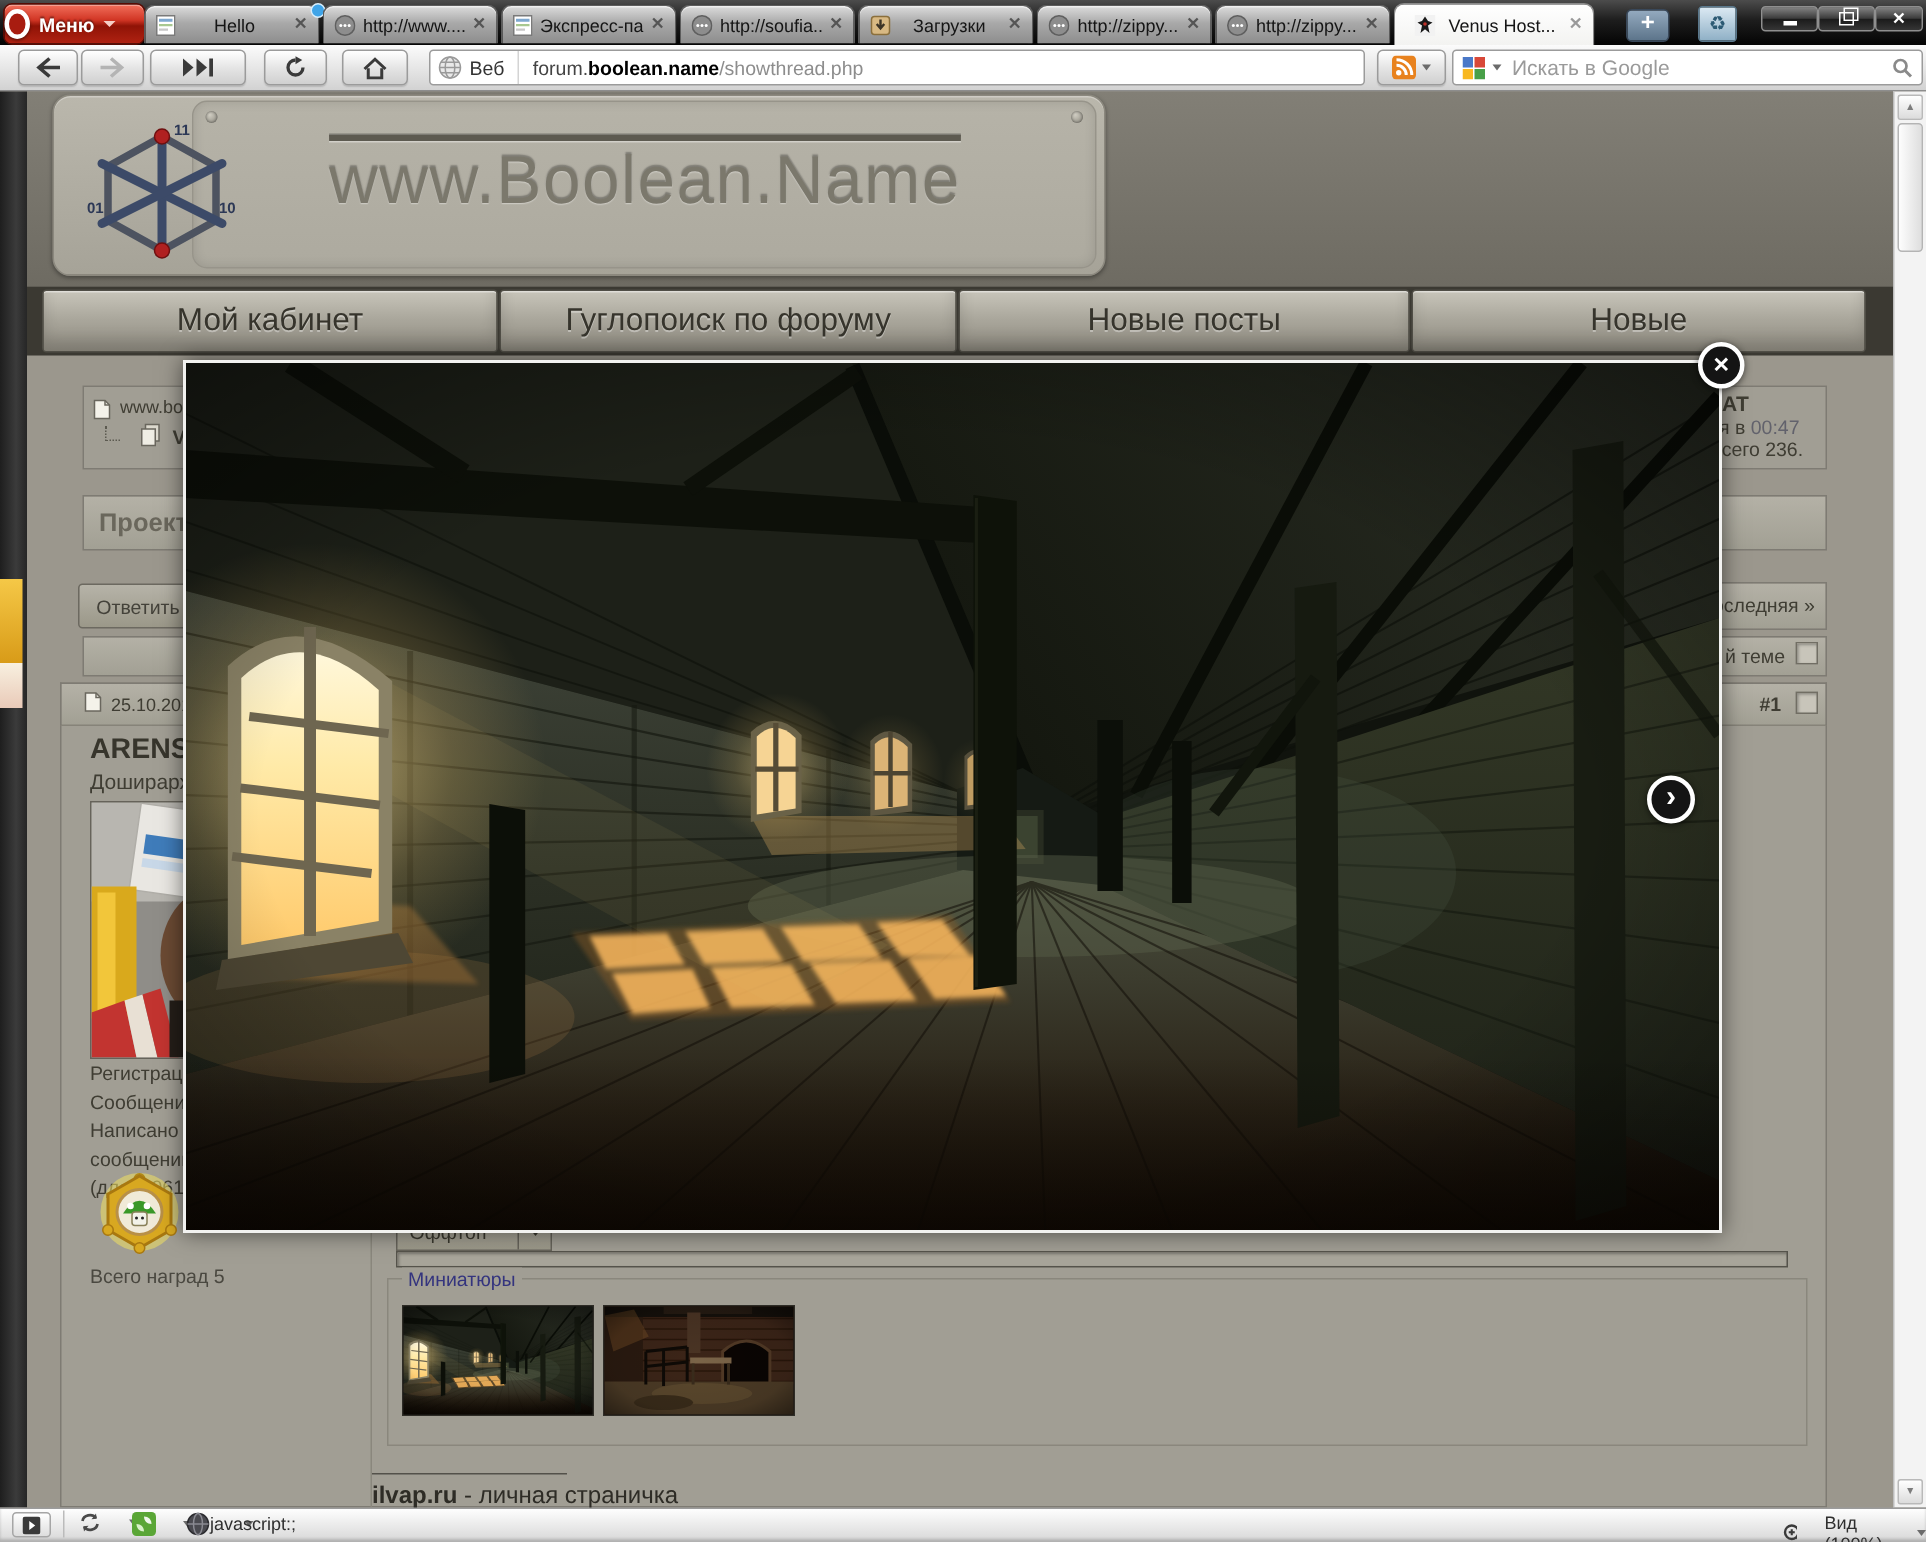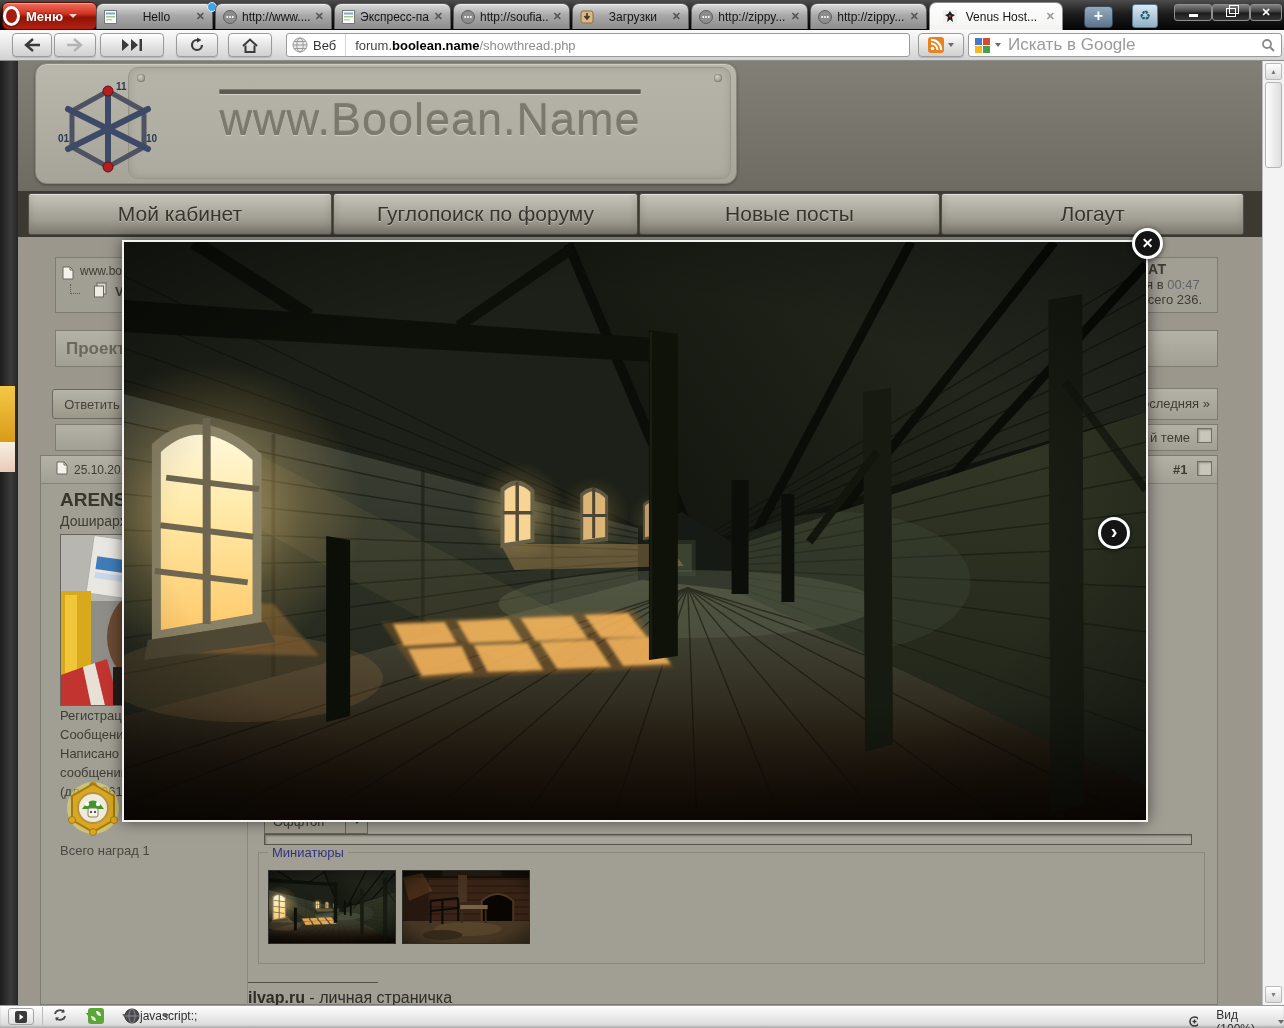--- a/index.html
+++ b/index.html
@@ -50,21 +50,21 @@
     border:1px solid #9b9b9b;border-radius:3px;display:flex;align-items:center;box-sizing:border-box;font-size:13px;}
   .badge{color:#333;padding:0 9px 0 5px;}
   .vsep{width:1px;height:22px;background:#d4d4d4;}
   .url{margin-left:9px;white-space:nowrap;}
   .url .p1{color:#444;}
   .url .p2{color:#000;font-weight:bold;}
   .url .p3{color:#8d8d8d;}
   .searchfield{position:absolute;left:968px;top:3px;width:314px;height:24px;background:#fff;
     border:1px solid #9b9b9b;border-radius:3px;display:flex;align-items:center;gap:5px;
     padding:0 6px;box-sizing:border-box;}
-  .search-input{flex:1;border:none;outline:none;font-size:17px;color:#555;background:transparent;
+  .search-input{flex:1;border:none;outline:none;font-size:14px;color:#555;background:transparent;
     font-family:"Liberation Sans",sans-serif;min-width:0;}
   .search-input::placeholder{color:#9a9a9a;}
   
   .leftstrip{position:absolute;left:0;top:61px;width:18px;height:944px;
     background:linear-gradient(90deg,#1e1e1e,#3b3b3b 60%,#262626);}
   .ytab1{position:absolute;left:0;top:386px;width:15px;height:56px;background:linear-gradient(#f5c847,#d89b18);}
   .ytab2{position:absolute;left:0;top:442px;width:15px;height:30px;background:linear-gradient(#f8f0e0,#e9cab8);}
   .headband{position:absolute;left:18px;top:61px;width:1244px;height:130px;
     background:linear-gradient(#827f76,#6e6b62);}
   .logoplate{position:absolute;left:35px;top:63px;width:700px;height:119px;border-radius:12px;
@@ -540,21 +540,21 @@
     <circle cx="50" cy="87" r="5" fill="#b02020" stroke="#6e1010"></circle>
     <text x="58" y="10" font-size="10" font-weight="bold" fill="#2c3856">11</text>
     <text x="0" y="62" font-size="10" font-weight="bold" fill="#2c3856">01</text>
     <text x="88" y="62" font-size="10" font-weight="bold" fill="#2c3856">10</text>
   </svg>
 
   <div class="navband"></div>
   <div class="mainnav" style="left:333px;width:303px">Гуглопоиск по форуму</div>
   <div class="mainnav" style="left:28px;width:302px">Мой кабинет</div>
   <div class="mainnav" style="left:639px;width:299px">Новые посты</div>
-  <div class="mainnav" style="left:941px;width:301px">Логаут</div>
+  <div class="mainnav" style="left:941px;width:301px">Новые</div>
 
   <div class="panel" style="left:55px;top:257px;width:1163px;height:56px"></div>
   <svg class="abs" style="left:62px;top:266px" width="12" height="14">
       <path d="M1 1 H8 L11 4 V13 H1 Z" fill="#f4f2ea" stroke="#6a675e"></path>
       <path d="M8 1 V4 H11" fill="none" stroke="#6a675e"></path>
     </svg>
   <span class="txt" style="left:80px;top:264px;font-size:12px">www.bool</span>
   <span class="treeelbow" style="left:70px;top:284px"></span>
   <svg class="abs" style="left:93px;top:282px" width="15" height="16">
       <rect x="4" y="1" width="9" height="11" fill="#dcd9ce" stroke="#6a675e"></rect>
@@ -626,21 +626,21 @@
     <circle cx="50" cy="42" r="3.5" fill="#d8a820" stroke="#a87810"></circle>
     <circle cx="29" cy="54" r="3.5" fill="#d8a820" stroke="#a87810"></circle>
     <circle cx="29" cy="30" r="15" fill="#f0ead8" stroke="#b89048" stroke-width="2"></circle>
     <path d="M18 31 Q29 14 40 31 Z" fill="#3a9828"></path>
     <circle cx="23" cy="26" r="2.2" fill="#fff"></circle>
     <circle cx="34" cy="26" r="2.2" fill="#fff"></circle>
     <rect x="24" y="30" width="10" height="9" rx="2" fill="#f2f2e8" stroke="#888058" stroke-width="1"></rect>
     <circle cx="27" cy="34" r="1" fill="#222"></circle>
     <circle cx="31" cy="34" r="1" fill="#222"></circle>
   </svg>
-  <span class="txt" style="left:60px;top:843px;color:#4a4840">Всего наград 1</span>
+  <span class="txt" style="left:60px;top:843px;color:#4a4840">Всего наград 5</span>
 
   <div class="offtop">
     <span class="olabel">Оффтоп</span>
     <span class="oarrow">
         <span class="ocaret"></span>
       </span>
   </div>
   <div class="longfield"></div>
 
   <div class="tfieldset"></div>

